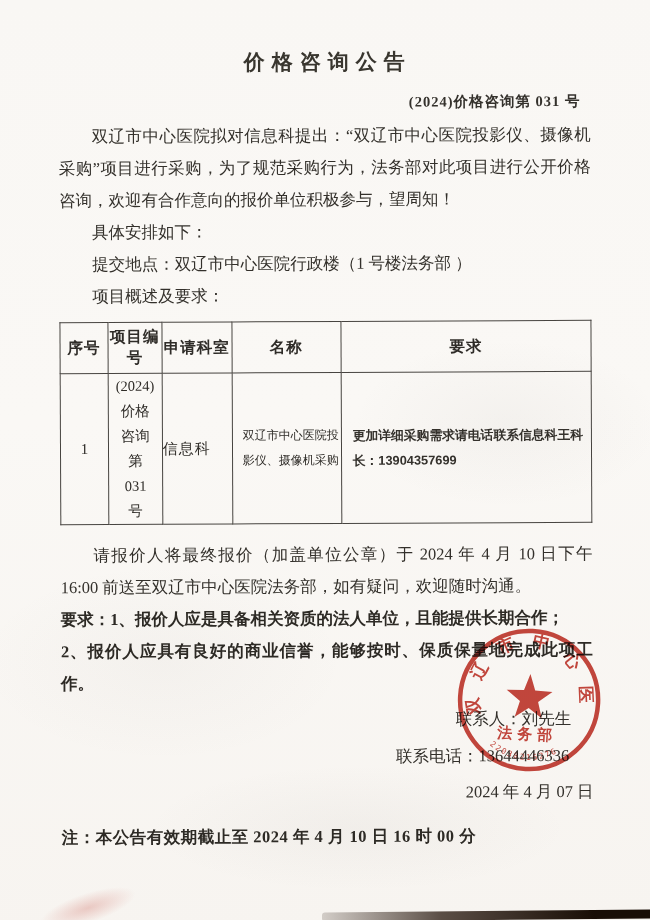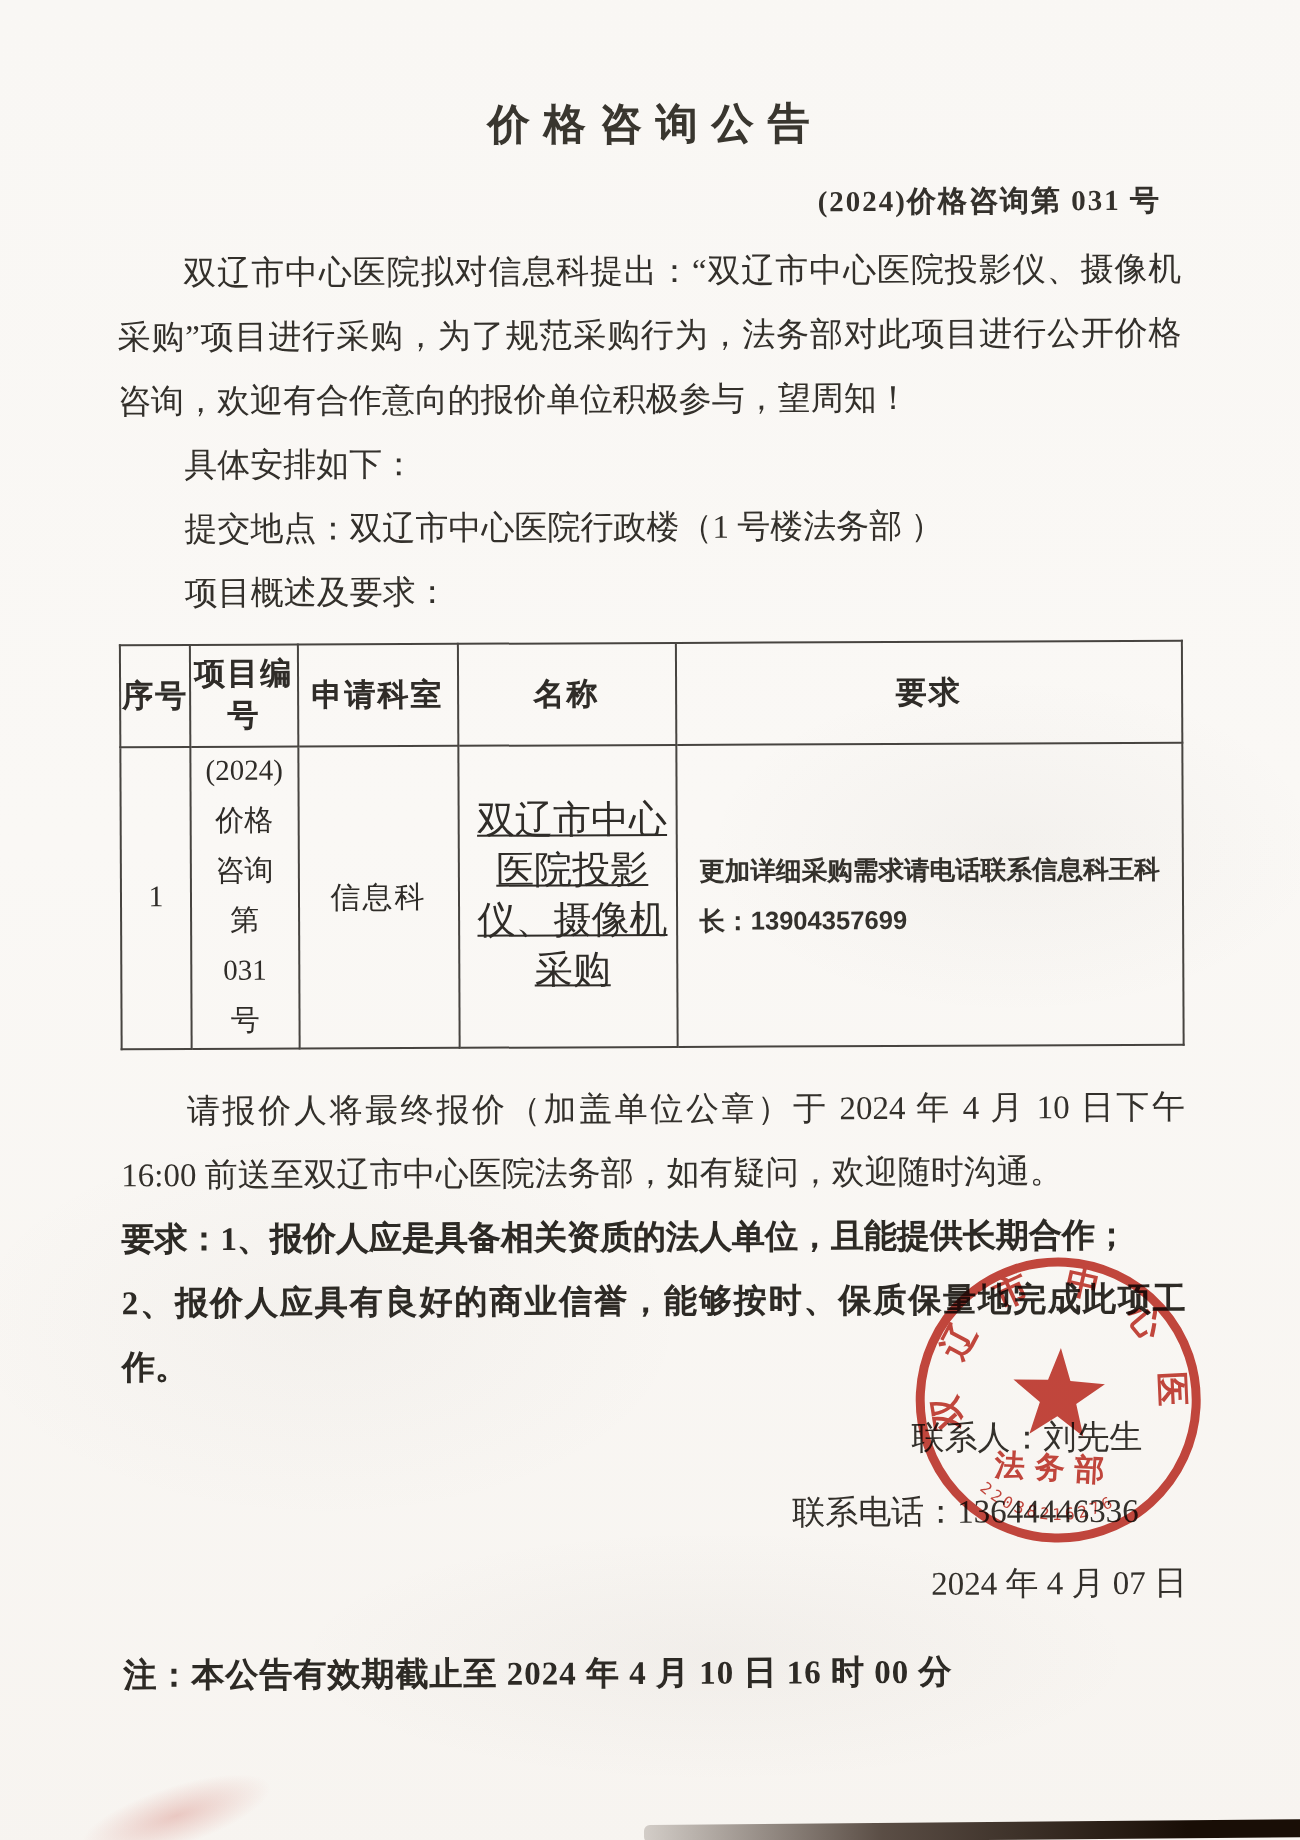--- a/index.html
+++ b/index.html
@@ -35,26 +35,26 @@
   }
   .indent { text-indent:2em; }
   .para.first { margin-top:7px; }
   .bold { font-weight:bold; color:#2d2a25; }
   table.items {
     width:100%; border-collapse:collapse; margin-top:9px;
     font-size:15.5px; color:#2f2c28;
   }
   table.items th, table.items td { border:1.6px solid #474440; }
   table.items th { height:51px; font-weight:bold; text-align:center; font-size:15.5px; letter-spacing:1px; }
-  th.w-seq { width:35px; } th.w-no { width:48px; } th.w-dept { width:80px; }
+  th.w-seq { width:48px; } th.w-no { width:48px; } th.w-dept { width:70px; }
   th.w-name { width:109px; }
   td.c-seq { height:104px; text-align:center; font-size:15px; }
   td.c-no { text-align:center; font-size:14.5px; line-height:25px; padding:0 7px; }
-  td.c-dept { text-align:center; font-size:15px; letter-spacing:1px; }
-  td.c-name { font-size:19px; line-height:25px; padding:0 2px 0 7px; text-align:center;text-decoration:underline; }
+  td.c-dept { font-size:15px; letter-spacing:1px; }
+  td.c-name { font-size:12px; line-height:25px; padding:0 2px 0 7px; text-align:right; }
   td.c-req {
     font-family:"Liberation Sans","DejaVu Sans",sans-serif;
     font-weight:bold; font-size:12.8px; line-height:25px;
     padding:0 8px 0 11px; text-align:left; color:#34312c;
   }
   .para.deadline { margin-top:15px; }
   .contact { margin-top:3px; text-align:right; font-size:16.5px; line-height:36.5px; color:#33302b; }
   .contact .person { padding-right:22px; }
   .contact .phone  { padding-right:24px; }
   .contact .date   { padding-right:0px; }

